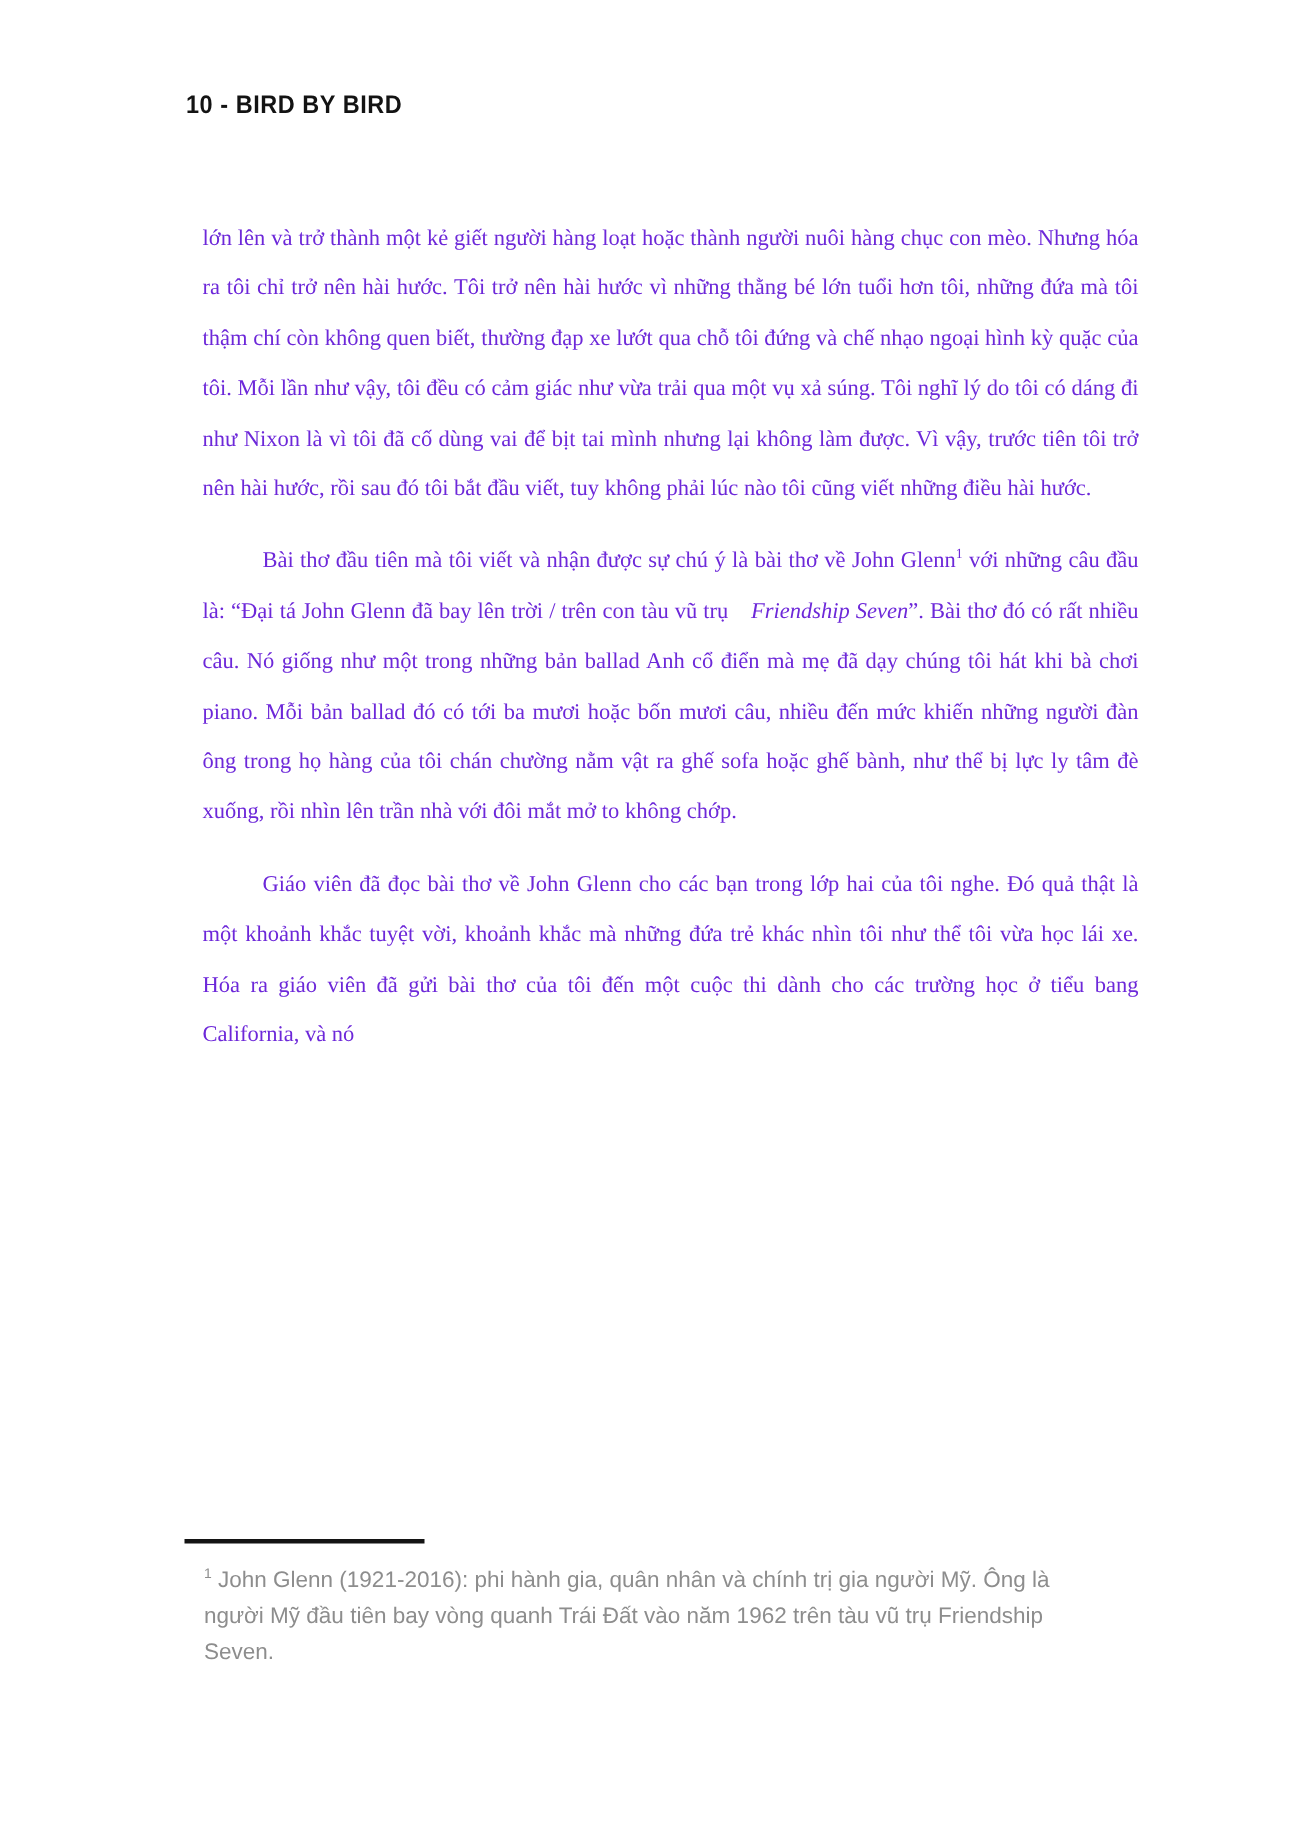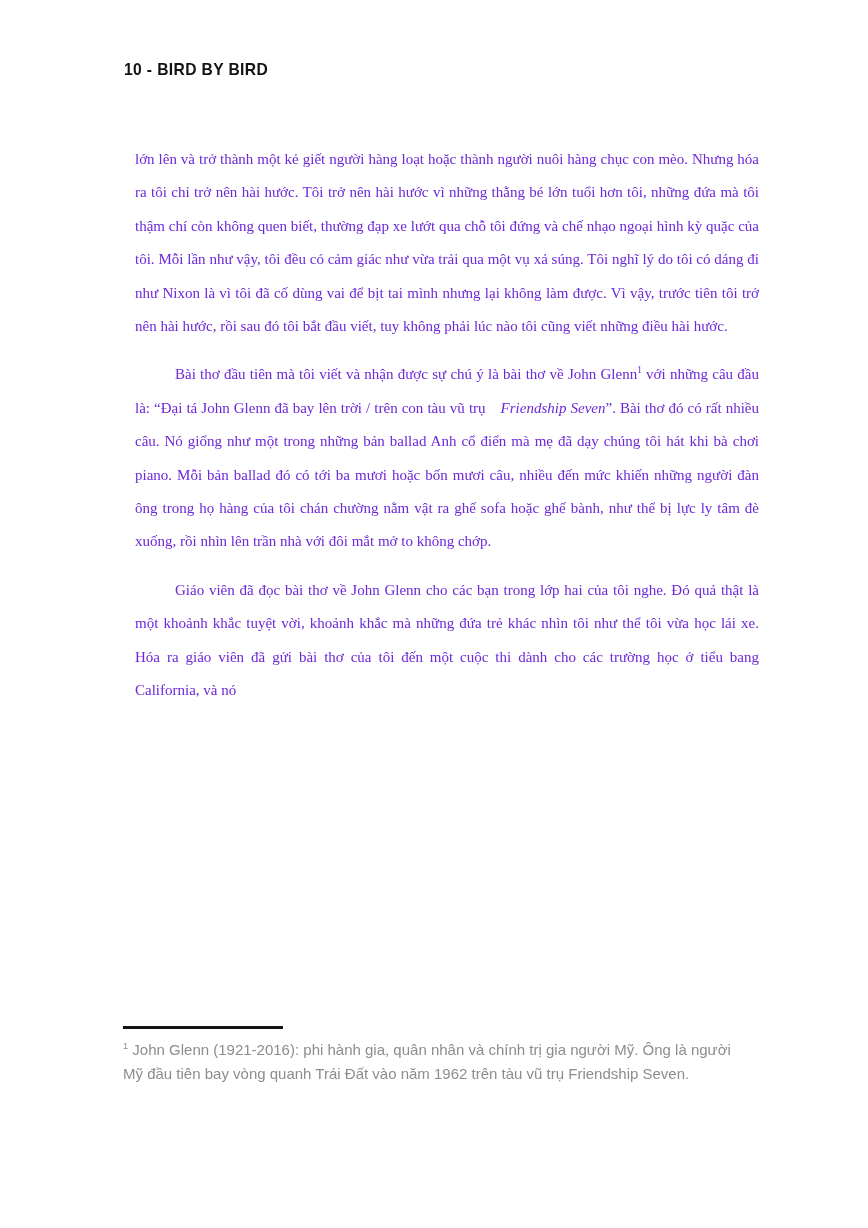--- a/index.html
+++ b/index.html
@@ -63,21 +63,21 @@
     top: 1026px;
     width: 628px;
   }
   .footnote-rule {
     width: 160px;
     height: 3px;
     background: #141414;
     margin: 0 0 9px 0;
   }
   .footnote {
-    margin: 0;
+    margin: 13px;
     font-family: "Liberation Sans", "DejaVu Sans", sans-serif;
     font-size: 15px;
     line-height: 24px;
     color: #8d8d8d;
     text-align: left;
   }
 </style>
 </head>
 <body>
 

